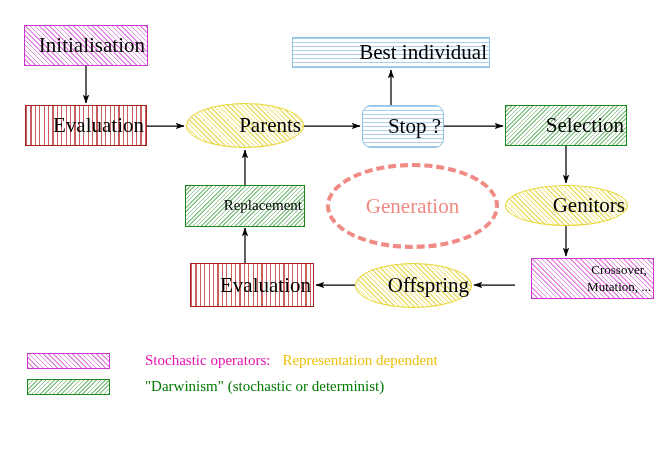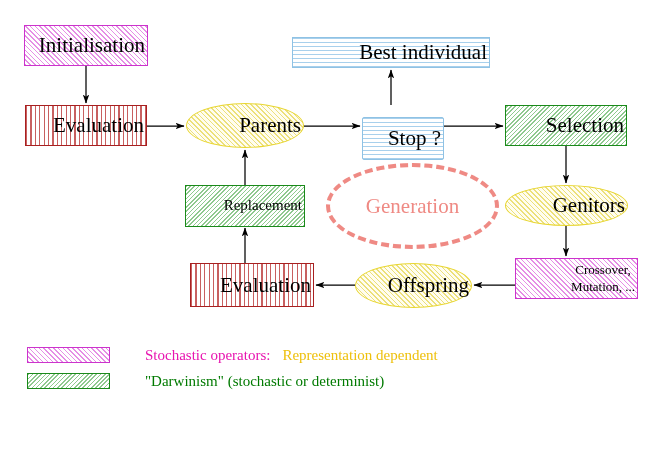--- a/index.html
+++ b/index.html
@@ -83,35 +83,35 @@
   }
   .fill-yellow-ellipse {
     border: 1.5px solid #e8d632;
     background-color: #fdfbe6;
     background-image: repeating-linear-gradient(
       45deg,
       #ece07a 0px, #ece07a 1.1px,
       #fffdf0 1.1px, #fffdf0 3.4px);
   }
 
-  .rounded { border-radius: 2px; margin-top: 12px; }
+  .rounded { border-radius: 9px; }
   .ellipse { border-radius: 50%; }
 
   
   #node-initialisation { left: 24px;  top: 25px;  width: 124px; height: 41px; font-size: 21px; }
   #node-evaluation-top { left: 25px;  top: 105px; width: 122px; height: 41px; font-size: 21px; }
   #node-parents        { left: 186px; top: 103px; width: 118px; height: 45px; font-size: 21px; }
   #node-best-individual{ left: 292px; top: 37px;  width: 198px; height: 31px; font-size: 21px; }
   #node-stop           { left: 362px; top: 105px; width: 82px;  height: 43px; font-size: 21px; }
   #node-selection      { left: 505px; top: 105px; width: 122px; height: 41px; font-size: 21px; }
   #node-replacement    { left: 185px; top: 185px; width: 120px; height: 42px; font-size: 15px; }
   #node-genitors       { left: 505px; top: 185px; width: 123px; height: 41px; font-size: 21px; }
   #node-evaluation-bot { left: 190px; top: 263px; width: 124px; height: 44px; font-size: 21px; }
   #node-offspring      { left: 355px; top: 263px; width: 117px; height: 45px; font-size: 21px; }
-  #node-crossover      { left: 515px; top: 258px; width: 123px; height: 41px; font-size: 13px; line-height: 1.25; }
+  #node-crossover      { left: 531px; top: 258px; width: 123px; height: 41px; font-size: 13px; line-height: 1.25; }
 
   
   #node-generation {
     position: absolute;
     left: 326px; top: 163px;
     width: 173px; height: 86px;
     box-sizing: border-box;
     border: 4px dashed #ef8a84;
     border-radius: 50%;
     display: flex;
@@ -125,21 +125,21 @@
   #legend {
     position: absolute;
     left: 0; top: 340px;
     width: 662px; height: 131px;
   }
   .legend-row {
     position: absolute;
     left: 27px;
     height: 22px;
     display: flex;
-    align-items: flex-start;
+    align-items: flex-end;
   }
   .legend-swatch {
     width: 83px;
     height: 16px;
     box-sizing: border-box;
     flex: 0 0 auto;
   }
   .legend-text {
     margin-left: 35px;
     font-size: 15px;

